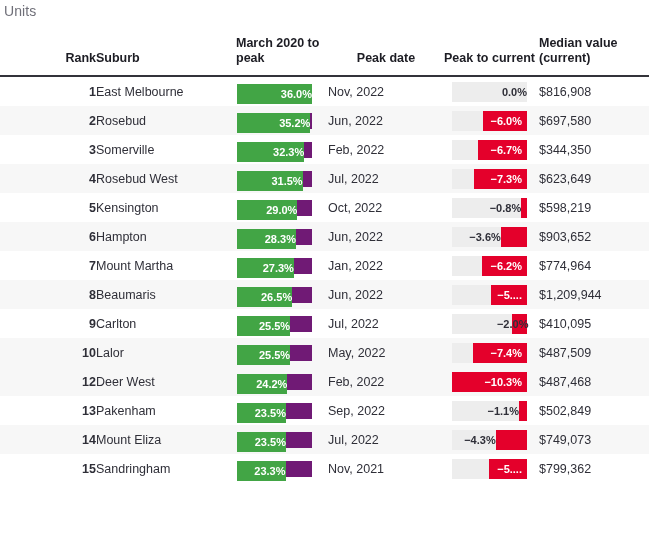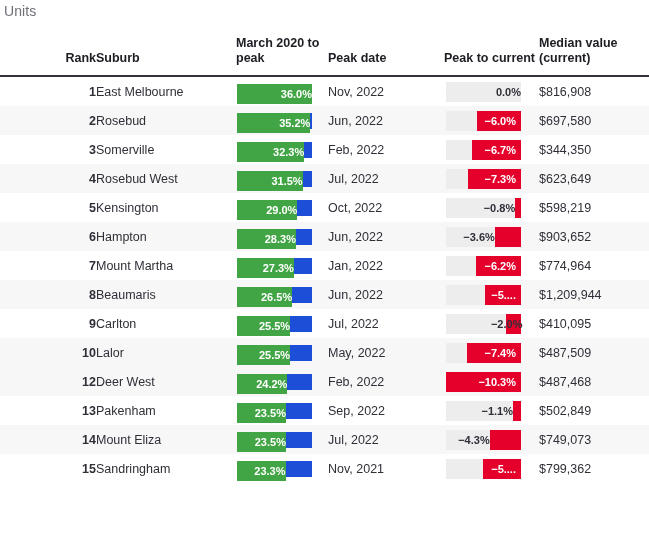--- a/index.html
+++ b/index.html
@@ -46,21 +46,21 @@
     font-weight: bold;
     color: #1d1d24;
     padding: 0 0 9px 0;
     line-height: 15px;
     border-bottom: 2.5px solid #33333a;
   }
 
   th.col-rank   { width: 96px;  text-align: right; padding-right: 10px; }
   th.col-suburb { width: 140px; text-align: left;  padding-left: 16px; }
   th.col-peak   { width: 92px;  text-align: left;  padding-left: 2px; }
-  th.col-date   { width: 116px; text-align: left;  padding-left: 23px; }
+  th.col-date   { width: 116px; text-align: center;  padding-left: 23px; }
   th.col-ptc    { width: 95px;  text-align: left;  padding-left: 4px; }
   th.col-median { width: 110px; text-align: left;  padding-left: 22px; }
 
   table.rank-table tbody td {
     height: 29px;
     font-size: 12.5px;
     color: #2f2f38;
     padding: 0;
     vertical-align: middle;
   }
@@ -89,21 +89,21 @@
     padding-left: 22px;
     white-space: nowrap;
   }
 
   
   td.c-peak { padding: 0; }
   .bar-track {
     position: relative;
     width: 75px;
     height: 16px;
-    background: #1d4ed8;
+    background: #701a75;
     margin-left: 1px;
   }
   .bar-fill-green {
     position: absolute;
     left: 0;
     top: 0;
     height: 20px;
     background: #42a545;
   }
   .bar-label-green {
@@ -119,21 +119,21 @@
     overflow: hidden;
     text-align: right;
   }
 
   
   .ptc-track {
     position: relative;
     width: 75px;
     height: 20px;
     background: #ededed;
-    margin-left: 2px;
+    margin-left: 8px;
   }
   .bar-fill-red {
     position: absolute;
     right: 0;
     top: 0;
     height: 20px;
     background: #e4002b;
   }
   .ptc-label {
     position: absolute;

